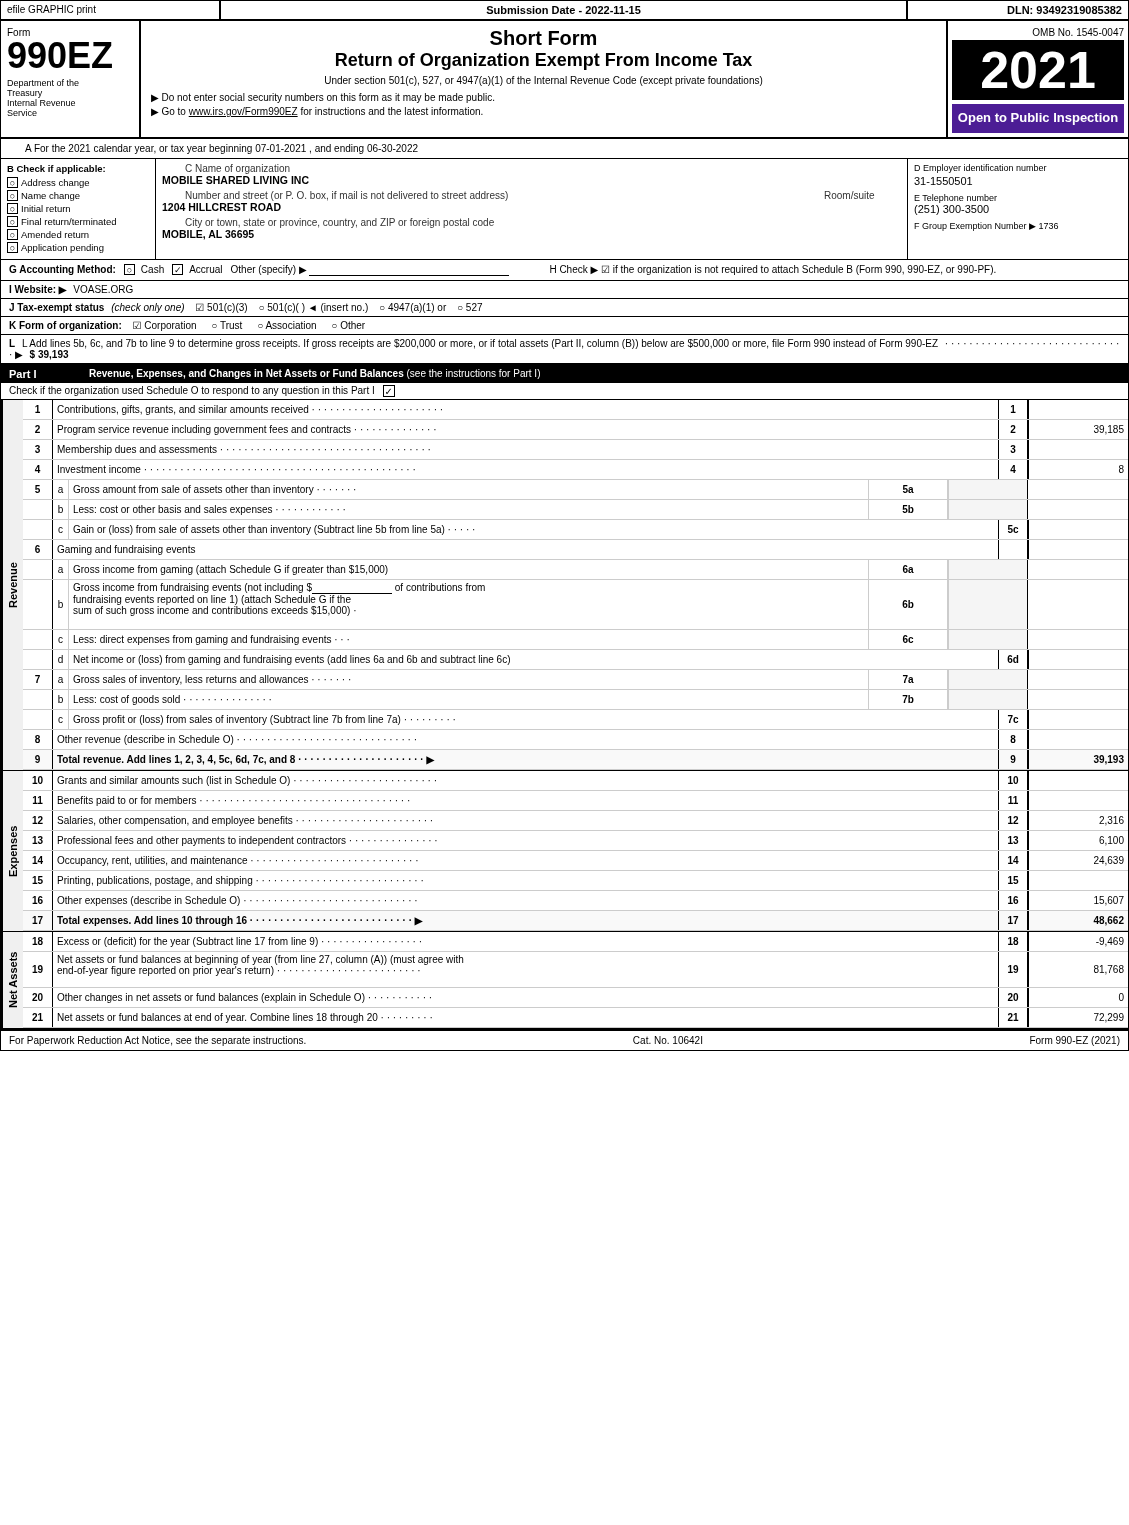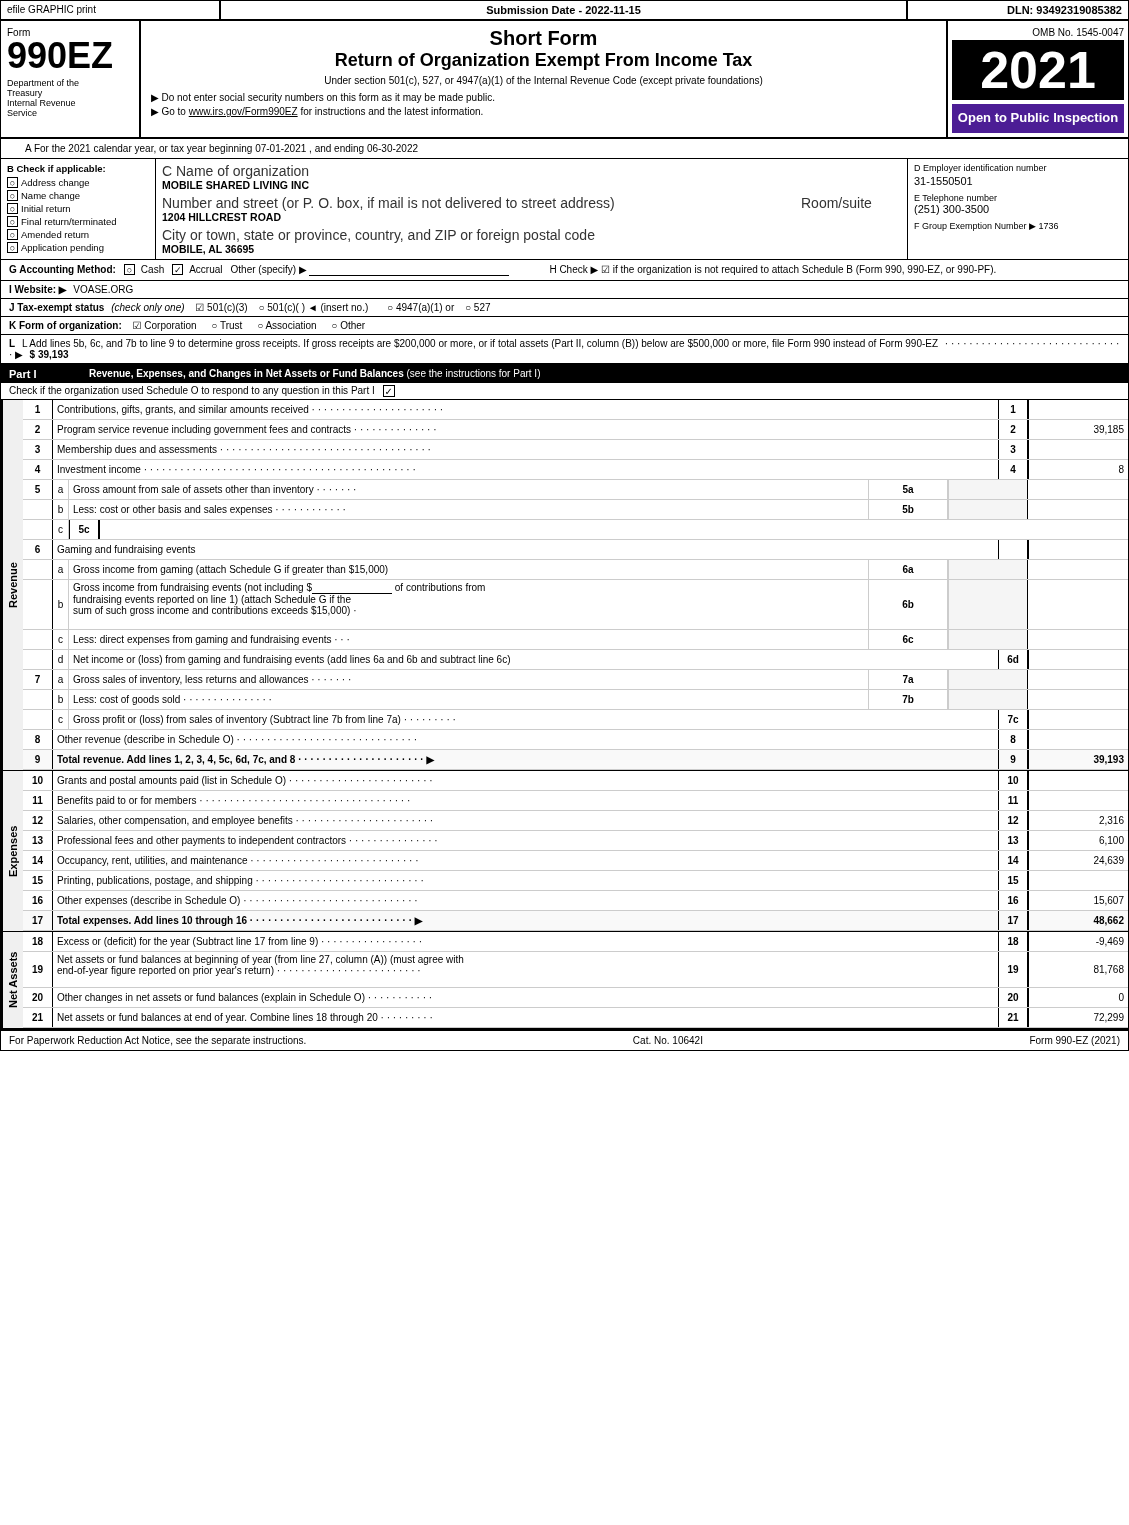--- a/index.html
+++ b/index.html
@@ -31,21 +31,21 @@
     
     .section-a { border-bottom: 1px solid #000; padding: 4px 24px; font-size: 10px; }
     
     
     .check-section { display: flex; border-bottom: 1px solid #000; }
     .check-left { flex: 0 0 155px; border-right: 1px solid #000; padding: 4px 6px; }
     .check-left .check-row { display: flex; align-items: flex-start; margin: 2px 0; font-size: 9.5px; }
     .check-label { font-size: 9.5px; }
     
     .org-info { flex: 1; border-right: 1px solid #000; padding: 4px 6px; }
-    .org-info .field-label { font-size: 14px; color: #333; }
+    .org-info .field-label { font-size: 10px; color: #333; margin-left: 23px; }
     .org-info .field-value { font-size: 10.5px; font-weight: bold; }
     .org-address-row { display: flex; margin-top: 4px; }
     .addr-main { flex: 1; }
     .addr-room { flex: 0 0 100px; margin-left: 8px; }
     .org-city-row { margin-top: 4px; }
     
     .ein-section { flex: 0 0 220px; padding: 4px 6px; }
     .ein-label { font-size: 9px; }
     .ein-value { font-size: 11px; margin-top: 2px; }
     .phone-label { font-size: 9px; margin-top: 6px; }
@@ -229,21 +229,21 @@
   <div class="website-row">
     <span class="bold">I  Website: ▶</span>
     <span style="margin-left:4px;">VOASE.ORG</span>
   </div>
 
   <div class="tax-status-row">
     <span class="bold">J Tax-exempt status</span>
     <span style="margin-left:4px; font-style:italic;">(check only one)</span>
     <span style="margin-left:8px;">☑ 501(c)(3)</span>
     <span style="margin-left:8px;margin-top:44px;">○ 501(c)(  )  ◄ (insert no.)</span>
-    <span style="margin-left:16px;">○ 4947(a)(1) or</span>
+    <span style="margin-left:8px;">○ 4947(a)(1) or</span>
     <span style="margin-left:8px;">○ 527</span>
   </div>
 
   <div class="form-org-row">
     <span class="bold">K Form of organization:</span>
     <span style="margin-left:8px;">☑ Corporation</span>
     <span style="margin-left:12px;">○ Trust</span>
     <span style="margin-left:12px;">○ Association</span>
     <span style="margin-left:12px;">○ Other</span>
   </div>
@@ -314,20 +314,21 @@
         <div class="row-ab">b</div>
         <div class="row-desc">Less: cost or other basis and sales expenses · · · · · · · · · · · ·</div>
         <div class="row-label-box">5b</div>
         <div class="row-label-input"></div>
         <div class="row-amount" style="border-left:none;"></div>
       </div>
 
       <div class="data-row">
         <div class="row-num"></div>
         <div class="row-ab">c</div>
+        <div class="row-desc">Gain or (loss) from sale of assets other than inventory (Subtract line 5b from line 5a) · · · · ·</div>
         <div class="row-num" style="border-left:1px solid #000;">5c</div>
         <div class="row-amount"></div>
       </div>
 
       <div class="data-row">
         <div class="row-num">6</div>
         <div class="row-desc">Gaming and fundraising events</div>
         <div class="row-num" style="border-left:1px solid #000;"></div>
         <div class="row-amount"></div>
       </div>
@@ -411,21 +412,21 @@
         <div class="row-amount" style="font-weight:bold;">39,193</div>
       </div>
     </div>
   </div>
 
   <div class="section-wrapper">
     <div class="section-label-col">Expenses</div>
     <div class="section-rows">
       <div class="data-row">
         <div class="row-num">10</div>
-        <div class="row-desc">Grants and postal amounts paid (list in Schedule O) · · · · · · · · · · · · · · · · · · · · · · · ·</div>
+        <div class="row-desc">Grants and similar amounts such (list in Schedule O) · · · · · · · · · · · · · · · · · · · · · · · ·</div>
         <div class="row-num" style="border-left:1px solid #000;">10</div>
         <div class="row-amount"></div>
       </div>
       <div class="data-row">
         <div class="row-num">11</div>
         <div class="row-desc">Benefits paid to or for members   · · · · · · · · · · · · · · · · · · · · · · · · · · · · · · · · · · ·</div>
         <div class="row-num" style="border-left:1px solid #000;">11</div>
         <div class="row-amount"></div>
       </div>
       <div class="data-row">

